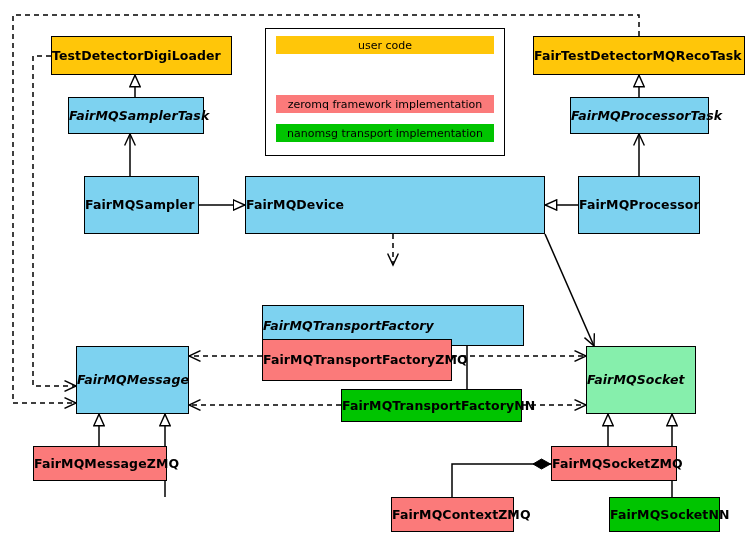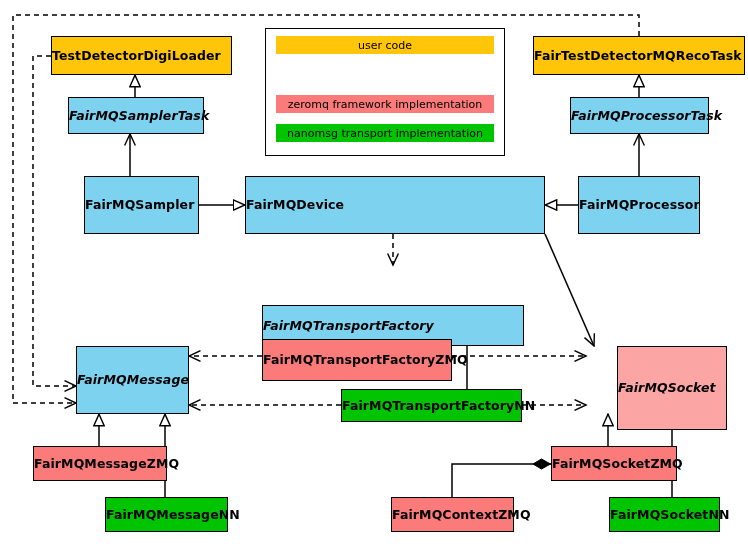--- a/index.html
+++ b/index.html
@@ -115,28 +115,25 @@
     </div>
   <div class="node" style="left: 262px; top: 339px; width: 190px; height: 42px; background: rgb(251, 122, 122);">
       <span>FairMQTransportFactoryZMQ</span>
     </div>
   <div class="node" style="left: 341px; top: 389px; width: 181px; height: 33px; background: rgb(0, 196, 0);">
       <span>FairMQTransportFactoryNN</span>
     </div>
   <div class="node abstract" style="left: 76px; top: 346px; width: 113px; height: 68px; background: rgb(125, 210, 240);">
       <span>FairMQMessage</span>
     </div>
-  <div class="node abstract" style="left: 586px; top: 346px; width: 110px; height: 84px; background: #fca5a5; margin-left: 31px;">
+  <div class="node abstract" style="left: 586px; top: 346px; width: 110px; height: 68px; background: #86efac;">
       <span>FairMQSocket</span>
     </div>
   <div class="node" style="left: 33px; top: 446px; width: 134px; height: 35px; background: rgb(251, 122, 122);">
       <span>FairMQMessageZMQ</span>
-    </div>
-  <div class="node" style="left: 105px; top: 497px; width: 123px; height: 35px; background: rgb(0, 196, 0);">
-      <span>FairMQMessageNN</span>
     </div>
   <div class="node" style="left: 551px; top: 446px; width: 126px; height: 35px; background: rgb(251, 122, 122);">
       <span>FairMQSocketZMQ</span>
     </div>
   <div class="node" style="left: 609px; top: 497px; width: 111px; height: 35px; background: rgb(0, 196, 0);">
       <span>FairMQSocketNN</span>
     </div>
   <div class="node" style="left: 391px; top: 497px; width: 123px; height: 35px; background: rgb(251, 122, 122);">
       <span>FairMQContextZMQ</span>
     </div>

